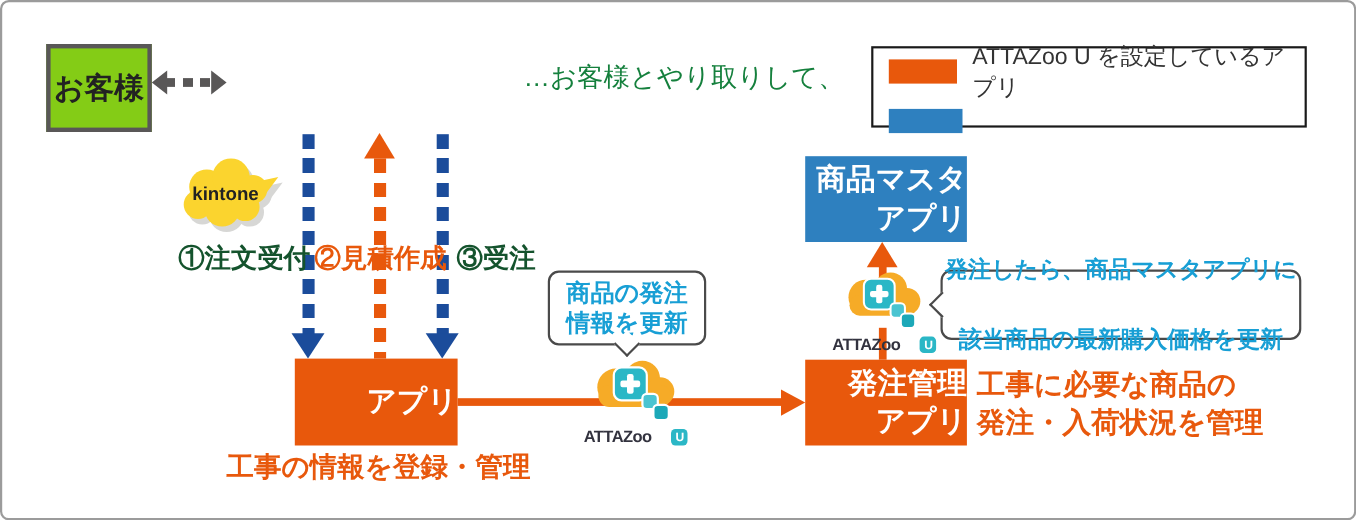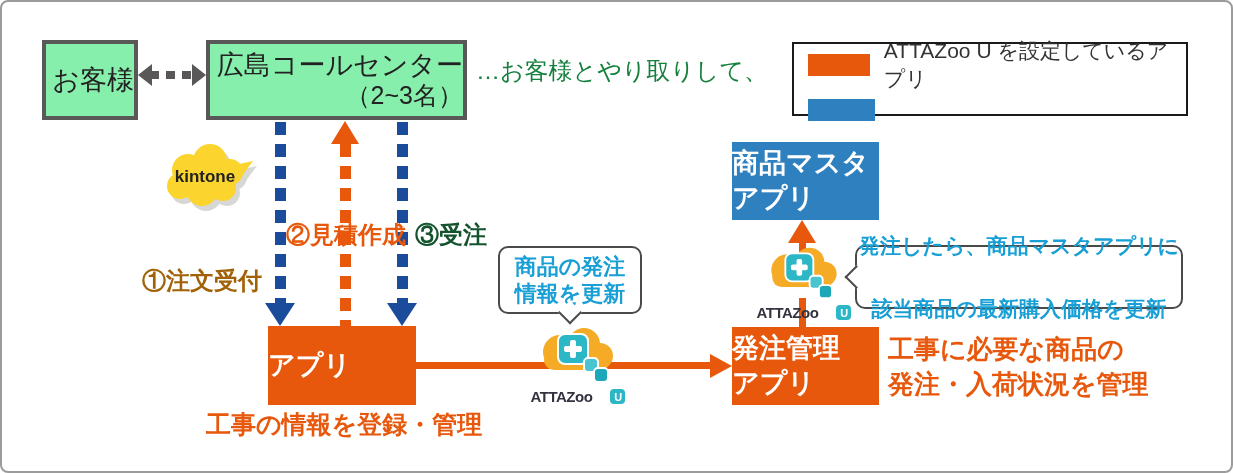--- a/index.html
+++ b/index.html
@@ -1,21 +1,21 @@
 <!DOCTYPE html>
 <html><head>
 <meta charset="utf-8">
 <style>
   html,body{margin:0;padding:0;background:#fff;font-family:"Liberation Sans",sans-serif;}
   .canvas{position:relative;width:1229px;height:469px;border:2px solid #9b9b9b;border-radius:8px;background:#fff;overflow:hidden;}
 
   
-  .gbox{position:absolute;border:4px solid #595757;background:#86efac;color:#222;
-        display:flex;flex-direction:column;align-items:flex-end;justify-content:center;
-        font-weight:400;text-align:center;}
+  .gbox{position:absolute;border:4px solid #595757;background:#84cc16;color:#222;
+        display:flex;flex-direction:column;align-items:center;justify-content:center;
+        font-weight:700;text-align:center;}
   .gbox .l1{font-size:27px;line-height:1.15;}
   .gbox .l2{font-size:25px;line-height:1.15;}
   .customer{left:40px;top:38px;width:88px;height:72px;font-size:27px;}
 
   
   .garrow{position:absolute;left:136px;top:62px;width:68px;height:22px;}
   .garrow .dash{position:absolute;left:12px;right:12px;top:7px;height:8px;
      background-image:repeating-linear-gradient(90deg,#595757 0 9px,transparent 9px 16px);}
   .garrow .tl{position:absolute;left:0;top:0;width:0;height:0;
      border-top:11px solid transparent;border-bottom:11px solid transparent;border-right:14px solid #595757;}
@@ -37,21 +37,21 @@
   
   .dash-v{position:absolute;width:11px;}
   .dash-blue{background-image:repeating-linear-gradient(180deg,#1B4C9B 0 13px,transparent 13px 22px);}
   .dash-orange{background-image:repeating-linear-gradient(180deg,#E8580C 0 13px,transparent 13px 22px);}
   .head-down{position:absolute;width:0;height:0;border-left:15px solid transparent;border-right:15px solid transparent;border-top:23px solid #1B4C9B;}
   .head-up-o{position:absolute;width:0;height:0;border-left:14px solid transparent;border-right:14px solid transparent;border-bottom:23px solid #E8580C;}
 
   .steplab{position:absolute;top:217px;font-size:24px;font-weight:700;white-space:nowrap;}
 
   
-  .appbox{position:absolute;color:#fff;display:flex;flex-direction:column;align-items:flex-start;justify-content:center;
+  .appbox{position:absolute;color:#fff;display:flex;flex-direction:column;align-items:flex-end;justify-content:center;
           text-align:center;font-weight:600;}
   .appbox .a1{font-size:27px;line-height:1.3;}
   .appbox .a2{font-size:27px;line-height:1.3;}
   .bg-orange{background:#E8580C;}
   .bg-blue{background:#2E80BF;}
 
   .caption-o{position:absolute;color:#E8580C;font-weight:700;white-space:nowrap;}
   .caption-b{position:absolute;color:#1A64AD;font-weight:700;white-space:nowrap;font-size:27px;}
 
   
@@ -83,24 +83,20 @@
   <div class="gbox customer">
     <span>お客様</span>
   </div>
 
   <div class="garrow">
     <span class="tl"></span>
     <span class="dash"></span>
     <span class="tr"></span>
   </div>
 
-  <div class="gbox" style="left:204px;top:38px;width:253px;height:72px;">
-    <span class="l1">広島コールセンター</span>
-    <span class="l2">（2~3名）</span>
-  </div>
 
   <div class="note">
     <div>…お客様とやり取りして、</div>
   </div>
 
   <div class="legend">
     <div class="row">
       <span class="swatch" style="background: rgb(232, 88, 12);"></span>
       <span class="lab">ATTAZoo U を設定しているアプリ</span>
     </div>
@@ -135,21 +131,21 @@
 
   <div class="dash-v dash-blue" style="left:273px;top:120px;height:182px;"></div>
   <div class="head-down" style="left:263px;top:301px;"></div>
 
   <div class="head-up-o" style="left:329px;top:119px;"></div>
   <div class="dash-v dash-orange" style="left:338px;top:142px;height:182px;"></div>
 
   <div class="dash-v dash-blue" style="left:395px;top:120px;height:182px;"></div>
   <div class="head-down" style="left:385px;top:301px;"></div>
 
-  <div class="steplab" style="left: 140px; color: #a16207; margin-top: 46px;">①注文受付</div>
+  <div class="steplab" style="left: 160px; color: #14532d;">①注文受付</div>
   <div class="steplab" style="left: 284px; color: rgb(232, 88, 12);">②見積作成</div>
   <div class="steplab" style="left: 413px; color: #14532d;">③受注</div>
 
   <div class="appbox bg-orange" style="left:266px;top:324px;width:148px;height:79px;">
     <span class="a2">アプリ</span>
   </div>
   <div class="caption-o" style="left:204px;top:406px;font-size:25px;">工事の情報を登録・管理</div>
 
   <div class="hline" style="left:414px;top:360px;width:296px;"></div>
   <div class="head-right" style="left:708px;top:352px;"></div>

